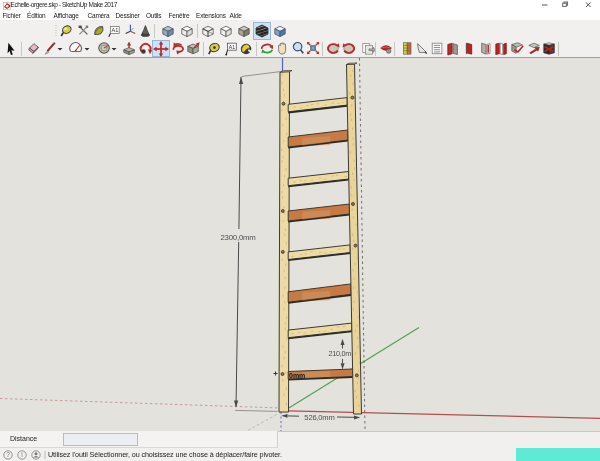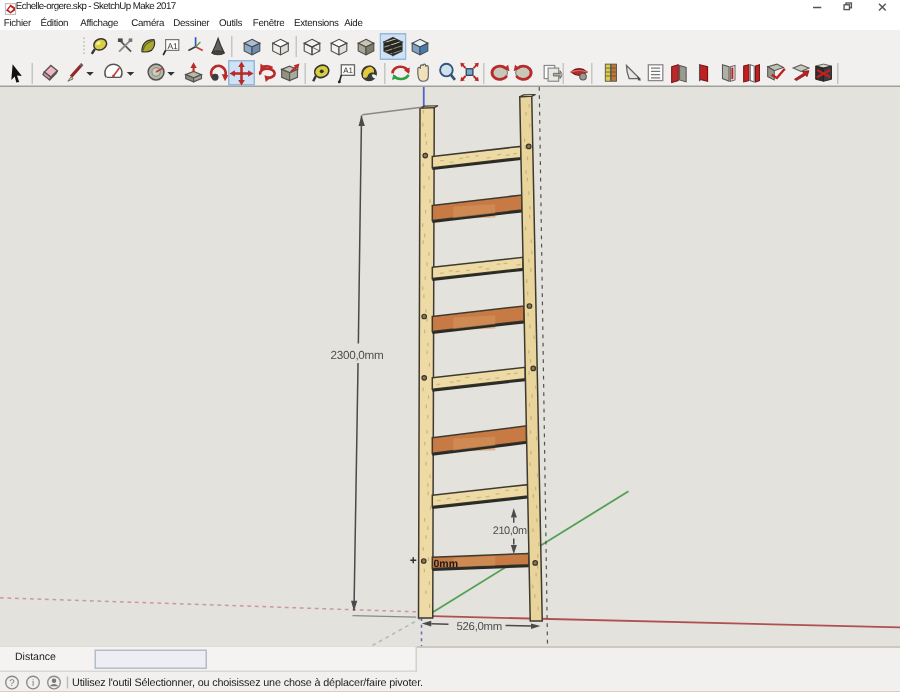--- a/index.html
+++ b/index.html
@@ -1,15 +1,15 @@
 <!DOCTYPE html>
 <html><head><meta charset="utf-8"><style>
 * { margin:0; padding:0; box-sizing:border-box; }
 body { font-family:"Liberation Sans", sans-serif; }
-#win { position:relative; width:600px; height:461px; overflow:hidden; background:#c2410c; }
+#win { position:relative; width:600px; height:461px; overflow:hidden; background:#5eead4; }
 </style></head>
 <body>
 <div id="win">
   <div style="position:absolute;left:0;top:0;width:600px;height:10px;background:#fff;">
     <svg style="position:absolute;left:3px;top:1.5px" width="8" height="8" viewBox="0 0 8 8">
       <rect x="0.5" y="0.5" width="7" height="7" fill="#fff" stroke="#999" stroke-width="0.5"></rect>
       <path d="M1,5 L4,1 L7,3 L7,5 L4,7 Z" fill="#c22020"></path>
         <path d="M2.5,4.5 L4,2.5 L6,4 L4,5.8 Z" fill="#fff"></path>
     </svg>
     <span style="position:absolute;left:10.5px;top:1px;font-size:6.5px;letter-spacing:-0.4px;color:#222;">Echelle-orgere.skp - SketchUp Make 2017</span>
@@ -506,21 +506,21 @@
       <text x="319.5" y="362" font-size="7.6" letter-spacing="-0.2" fill="#4f4f4f" text-anchor="middle" font-family="Liberation Sans">526,0mm</text>
       <line x1="337" y1="359" x2="354" y2="359.3" stroke="#4a4a4a" stroke-width="1"></line>
       <polygon points="360.3,359.4 354,357.6 354,361.4" fill="#4a4a4a"></polygon>
       <text x="289" y="320" font-size="7" fill="#1a1a1a" font-family="Liberation Sans" font-weight="bold">0mm</text>
     </svg>
   <div style="position:absolute;left:0;top:431px;width:600px;height:17px;background:#f1f0ee;border-top:1px solid #c8c8c4;"></div>
   <div style="position:absolute;left:0;top:431px;width:278px;height:17px;background:#f4f3f1;border-right:1px solid #d0d0cc;border-bottom:1px solid #d8d8d4;">
     <span style="position:absolute;left:10px;top:4px;font-size:7px;color:#222;">Distance</span>
     <span style="position:absolute;left:63px;top:2px;width:75px;height:13px;background:#eceef3;border:1px solid #b4bcc8;"></span>
   </div>
-  <div style="position:absolute;left:0;top:448px;width:600px;height:13px;background:#f1f0ee;">
+  <div style="position:absolute;left:0;top:448px;width:516px;height:13px;background:#f1f0ee;">
     <svg style="position:absolute;left:3px;top:1.5px" width="44" height="10" viewBox="0 0 44 10">
       <circle cx="5" cy="5" r="4.2" fill="none" stroke="#8a8a8a" stroke-width="0.9"></circle>
       <text x="5" y="7.4" font-size="6.5" fill="#777" text-anchor="middle" font-family="Liberation Sans">?</text>
       <circle cx="19" cy="5" r="4.2" fill="none" stroke="#8a8a8a" stroke-width="0.9"></circle>
       <text x="19" y="7.4" font-size="6.5" fill="#777" text-anchor="middle" font-family="Liberation Sans">i</text>
       <circle cx="33" cy="5" r="4.2" fill="none" stroke="#8a8a8a" stroke-width="0.9"></circle>
       <circle cx="33" cy="3.8" r="1.5" fill="#777"></circle>
         <path d="M30,7.5 Q33,4.5 36,7.5" fill="#777"></path>
       <line x1="42" y1="1" x2="42" y2="9" stroke="#bbb" stroke-width="1"></line>
     </svg>

